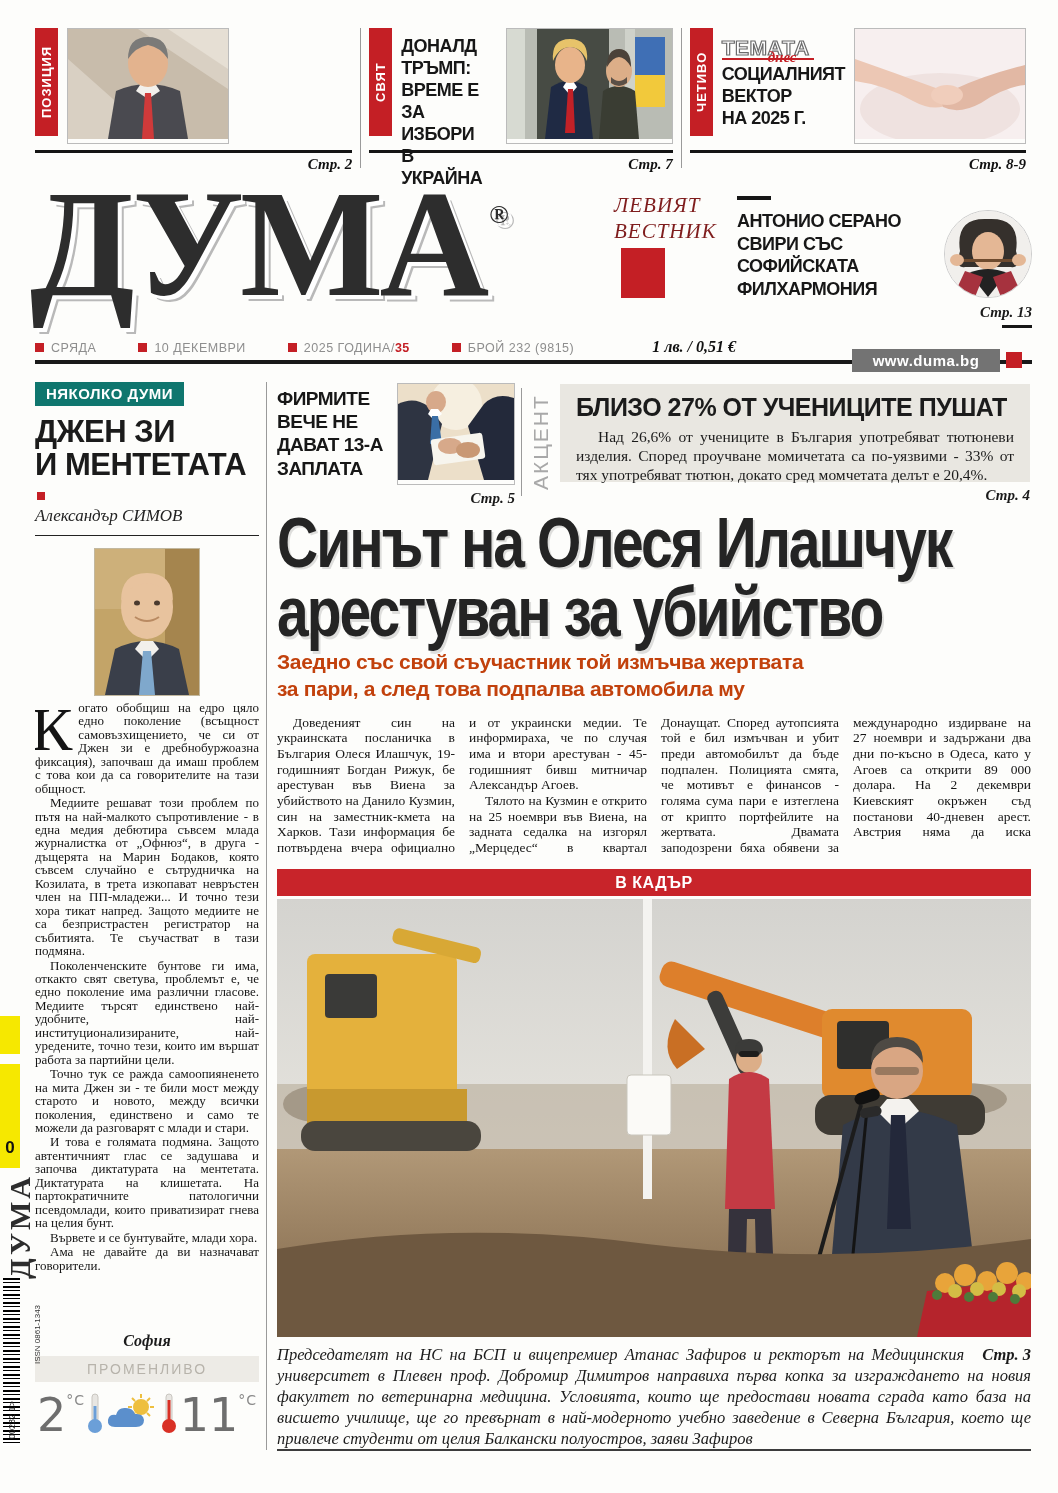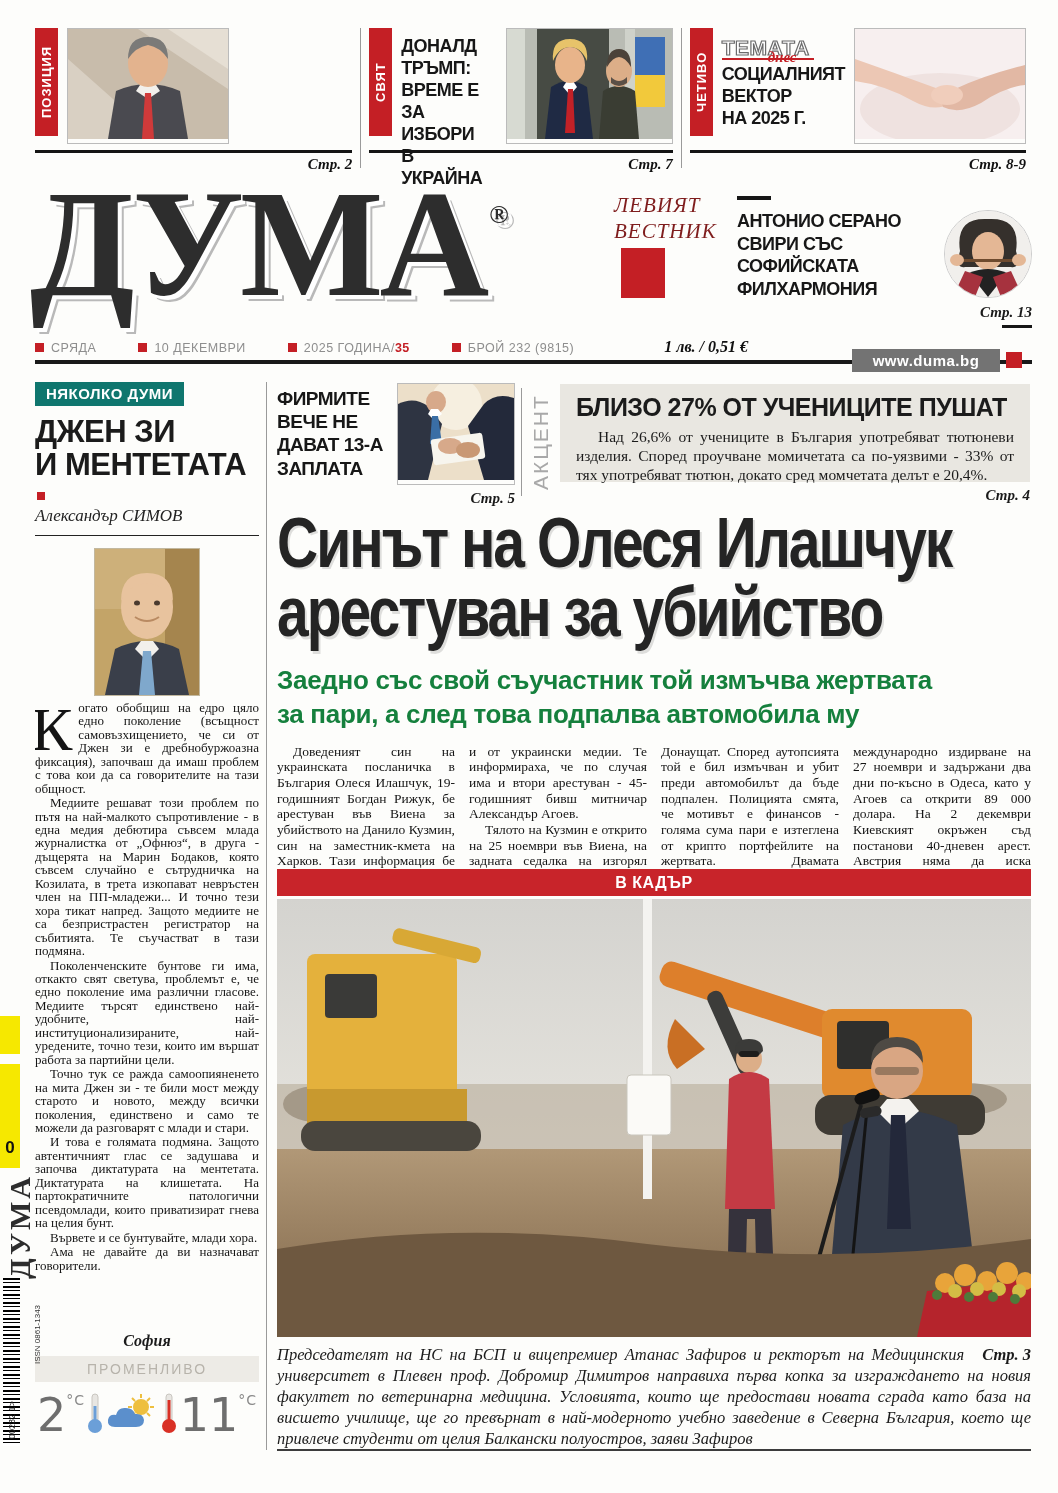--- a/index.html
+++ b/index.html
@@ -42,21 +42,21 @@
   #promo .p-row { display:flex; gap:10px; }
   #promo .p-title { flex:1; font-size:18px; line-height:1.25; color:#171717; }
   #promo .p-photo { width:88px; height:88px; border-radius:50%; overflow:hidden; border:1px solid #ccc; flex:none; }
   #promo .p-page { text-align:right; font-style:italic; font-weight:bold; font-size:15px; margin-top:4px; }
   #promo .p-dash2 { width:30px; height:3px; background:#161616; margin:4px 0 0 auto; }
   
   #dateline { position:absolute; left:35px; top:338px; width:997px; display:flex; align-items:baseline; }
   .d-item { font-family:"Liberation Sans",sans-serif; font-size:12.5px; color:#8e8e8e; letter-spacing:0.5px; margin-right:42px; white-space:nowrap; }
   .d-item .sq { display:inline-block; width:9px; height:9px; background:#c41f25; margin-right:7px; }
   .d-item .red { color:#c41f25; font-weight:bold; }
-  #price { font-style:italic; font-weight:bold; font-size:16px; color:#111; margin-left:48px; }
+  #price { font-style:italic; font-weight:bold; font-size:16px; color:#111; margin-left:36px; }
   #main-rule { position:absolute; left:35px; top:360px; width:997px; height:4px; background:#191919; }
   #www-box { position:absolute; left:852px; top:349px; width:148px; height:23px; background:#737373;
     color:#fff; font-family:"Liberation Sans",sans-serif; font-weight:bold; font-size:15px;
     display:flex; align-items:center; justify-content:center; letter-spacing:0.5px; }
   #www-sq { position:absolute; left:1006px; top:352px; width:16px; height:16px; background:#c41f25; }
   
   #left-col { position:absolute; left:35px; top:382px; width:224px; }
   #nd-badge { display:inline-block; background:#0f766e; color:#fff; font-family:"Liberation Sans",sans-serif;
     font-weight:bold; font-size:15px; padding:3px 11px 4px; letter-spacing:0.5px; }
   #op-title { font-size:31px; line-height:1.08; color:#1b1b1b; margin-top:9px; letter-spacing:-0.5px; }
@@ -92,22 +92,22 @@
   #akcent-box .a-text { font-size:15.5px; line-height:1.22; text-align:justify;
     margin-top:6px; text-indent:22px; color:#1c1c1c; }
   #akcent-page { position:absolute; left:560px; top:487px; width:470px; text-align:right;
     font-style:italic; font-weight:bold; font-size:15px; }
   
   #lead { position:absolute; left:277px; top:508px; width:754px; }
   #lead h1 { font-family:"Liberation Sans",sans-serif; font-weight:bold; font-size:57px; line-height:1.0;
     letter-spacing:-2px; color:#242424; transform:scale(1.0,1.22); transform-origin:top left;
     height:140px; text-shadow:2px 2px 0 rgba(0,0,0,0.12); }
   #lead h1 span { display:block; }
-  #subhead { font-family:"Liberation Sans",sans-serif; font-weight:bold; font-size:26px; line-height:1.3;
-    color:#15803d; letter-spacing:-0.3px; margin-top:16px; }
+  #subhead { font-family:"Liberation Sans",sans-serif; font-weight:bold; font-size:21px; line-height:1.3;
+    color:#c2410c; letter-spacing:-0.3px; margin-top:0; }
   #subhead span { display:block; }
   #lead-cols { margin-top:12px; height:152px; overflow:hidden;
     column-count:4; column-gap:14px; font-size:13.5px; line-height:1.16; text-align:justify; color:#141414; }
   #lead-cols p { text-indent:16px; }
   
   #kadr-banner { position:absolute; left:277px; top:869px; width:754px; height:27px; background:#c8242a;
     color:#fff; font-family:"Liberation Sans",sans-serif; font-weight:bold; font-size:16px;
     display:flex; align-items:center; justify-content:center; letter-spacing:0.5px; }
   #kadr-photo { position:absolute; left:277px; top:899px; width:754px; height:438px; overflow:hidden; background:#cfcdc6; }
   #caption { position:absolute; left:277px; top:1344px; width:754px; font-style:italic;

